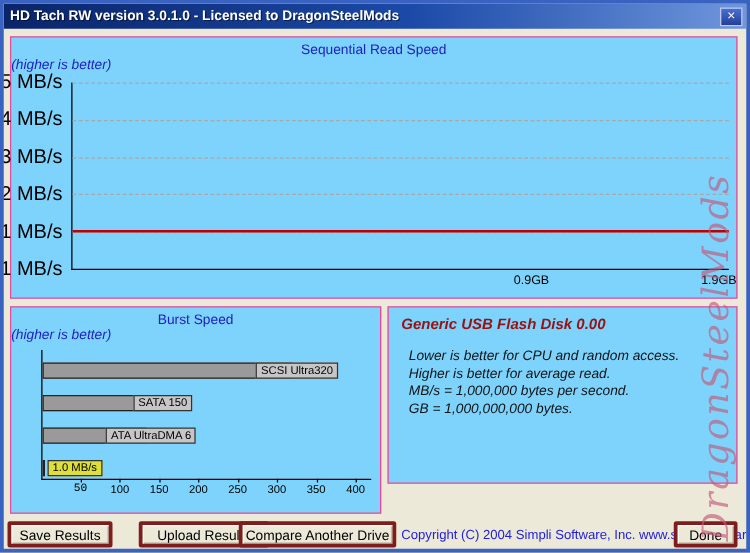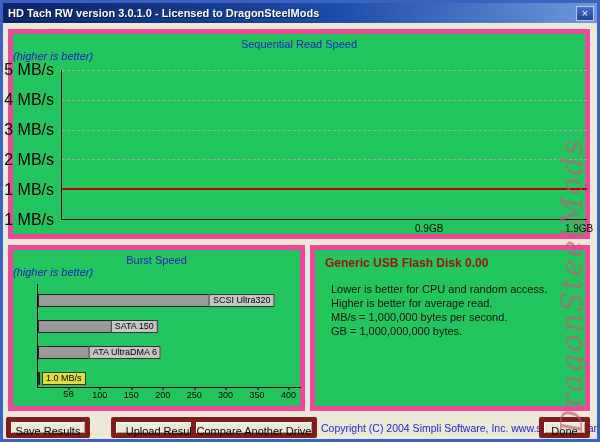--- a/index.html
+++ b/index.html
@@ -18,21 +18,21 @@
     text-shadow: 1px 1px 0 rgba(0,0,0,.5);
   }
   .close-btn {
     margin-left: auto; width: 18px; height: 15px;
     background: linear-gradient(#4a6fd0, #22409a);
     border: 1px solid #b8c8ee; color: #fff; font-size: 11px; line-height: 13px;
     text-align: center; cursor: default;
   }
   .content { position: absolute; top: 20px; left: 0; right: 0; bottom: 0; }
 
-  .panel { position: absolute; background: #22c55e; border: 5px solid #ec4899; }
+  .panel { position: absolute; background: #7dd3fc; border: 1px solid #ec4899; }
   .chart-title { text-align: center; color: #2020c0; font-size: 11px; padding-top: 4px; }
   .chart-sub   { text-align: left; color: #2020c0; font-size: 11px; font-style: italic; }
 
   
   .seq-panel { left: 5px; top: 6px; width: 582px; height: 210px; }
   .seq-plot {
     position: absolute; left: 48px; top: 36px; width: 526px; height: 150px;
     border-left: 1px solid #000; border-bottom: 1px solid #000;
   }
   .seq-yaxis { position: absolute; left: 0; top: 36px; width: 44px; height: 150px; }
@@ -53,30 +53,30 @@
   .bar-label {
     position: absolute; top: 0; height: 13px; line-height: 11px; font-size: 9px;
     background: #c6c6c6; border: 1px solid #333; padding: 0 3px; white-space: nowrap; color: #000;
   }
   .bar-label.hl { background: #dede3c; }
   .burst-xaxis { position: absolute; left: 24px; top: 140px; width: 264px; height: 14px; }
   .burst-tick { position: absolute; transform: translateX(-50%); font-size: 9px; color: #000; }
   .burst-tick::before { content: ''; position: absolute; top: -3px; left: 50%; width: 1px; height: 3px; background: #000; }
 
   
-  .info-panel { left: 307px; top: 222px; width: 280px; height: 166px; padding: 6px 10px; }
+  .info-panel { left: 307px; top: 222px; width: 280px; height: 142px; padding: 6px 10px; font-style: italic; }
   .drive-name { color: #991111; font-weight: bold; font-size: 12px; margin-bottom: 2px; }
   .info-line { font-size: 11px; color: #111; line-height: 14px; margin-left: 6px; white-space: nowrap; }
   .notes-block { margin-top: 12px; }
 
   
   .btn {
     position: absolute; top: 394px; height: 21px; font-size: 11px;
     font-family: "Liberation Sans", sans-serif;
-    background: #ece9d8; border: 5px solid #7f1d1d; border-radius: 2px;
+    background: #ece9d8; border: 3px solid #7f1d1d; border-radius: 2px;
     box-shadow: inset 1px 1px 0 #ffffff, inset -1px -1px 0 #b0a999;
     color: #000; text-align: center; line-height: 19px; cursor: default;
   }
   .btn-save    { left: 3px;   width: 84px; }
   .btn-upload  { left: 108px;  width: 104px; }
   .btn-compare { left: 188px; width: 126px; text-align: center; }
   .btn-done    { left: 536px; width: 51px; }
   .copyright { position: absolute; left: 318px; top: 399px; font-size: 10.5px; color: #2222dd; white-space: nowrap; }
 
   

